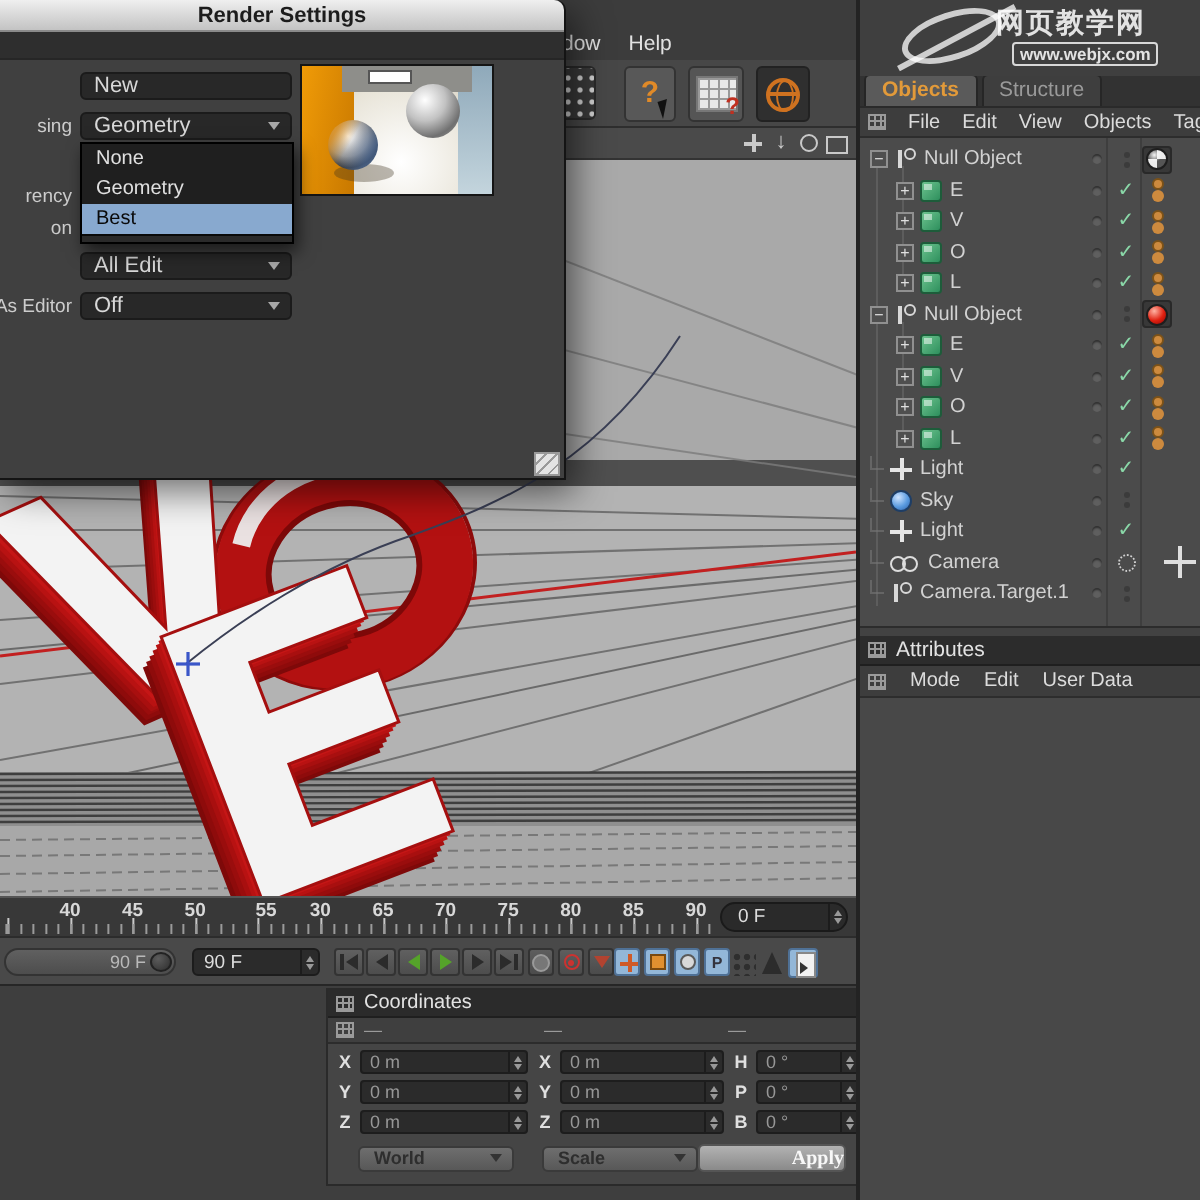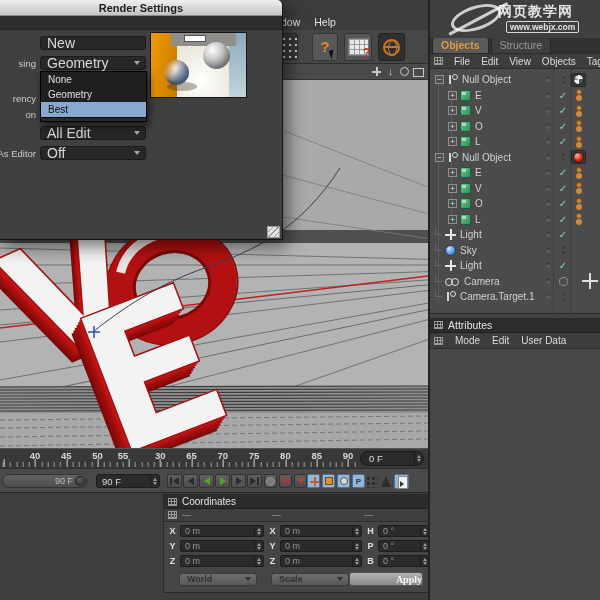--- a/index.html
+++ b/index.html
@@ -186,21 +186,21 @@
 
   
   .dialog { position:absolute; left:0; top:0; width:283px; height:240px; z-index:10;
     background:#404040; border-right:1px solid #141414; border-bottom:1px solid #141414;
     border-radius:0 5px 0 0; box-shadow:4px 6px 18px rgba(0,0,0,.55); }
   .dlg-title { height:16px; background:linear-gradient(#efefef,#c3c3c3); border-bottom:1px solid #8a8a8a;
     border-radius:0 5px 0 0; text-align:center; color:#1c1c1c; font-size:11px; font-weight:bold; line-height:16px; }
   .dlg-strip { height:14px; background:#2e2e2e; border-bottom:1px solid #262626; }
   .dlg-label { position:absolute; right:246px; white-space:nowrap; color:#cccccc; font-size:9.5px; }
   .dlg-field { position:absolute; left:40px; width:106px; height:14px; background:#282828; border:1px solid #1b1b1b;
-    border-radius:3px; color:#d8d8d8; font-size:14px; display:flex; align-items:center; padding-left:6px; }
+    border-radius:3px; color:#d8d8d8; font-size:11px; display:flex; align-items:center; padding-left:6px; }
   .dd-arrow { position:absolute; right:5px; top:50%; margin-top:-2px; width:0; height:0;
     border:3.5px solid transparent; border-top:4.5px solid #a8a8a8; border-bottom:none; }
   .dd-list { position:absolute; left:40px; top:71px; width:107px; background:#1f1f1f; border:1px solid #000;
     box-shadow:2px 4px 8px rgba(0,0,0,.6); z-index:2; }
   .dd-item { height:15px; line-height:15px; padding-left:7px; color:#e0e0e0; font-size:10px; }
   .dd-item.sel { background:#88a9cf; color:#0a0a0a; }
   .dd-clip { height:4px; background:#2a2a2a; border-top:1px solid #0a0a0a; }
   .preview { position:absolute; left:150px; top:32px; width:97px; height:66px; background:#777; border:1px solid #151515; overflow:hidden; }
   .pv-orange { position:absolute; left:0; top:0; width:26px; height:66px; background:linear-gradient(100deg,#f09b07,#c87800); }
   .pv-back { position:absolute; left:26px; top:0; right:17px; bottom:0; background:radial-gradient(circle at 45% 75%, #ffffff, #e8e4d8 70%, #cfcabc); }
@@ -340,21 +340,21 @@
   <div class="ruler">
     <div class="ticks-big"></div>
     <div class="ticks-small"></div>
     <div class="end-frame">
       <span>0 F</span>
       <span class="stp"></span>
     </div>
   <span class="tick-label" style="left: 35px;">40</span>
       <span class="tick-label" style="left: 66.3px;">45</span>
       <span class="tick-label" style="left: 97.6px;">50</span>
-      <span class="tick-label" style="left: 123px;">55</span>
+      <span class="tick-label" style="left: 133px;">55</span>
       <span class="tick-label" style="left: 160.2px;">30</span>
       <span class="tick-label" style="left: 191.5px;">65</span>
       <span class="tick-label" style="left: 222.8px;">70</span>
       <span class="tick-label" style="left: 254.1px;">75</span>
       <span class="tick-label" style="left: 285.4px;">80</span>
       <span class="tick-label" style="left: 316.7px;">85</span>
       <span class="tick-label" style="left: 348px;">90</span>
     </div>
 
   <div class="transport">

